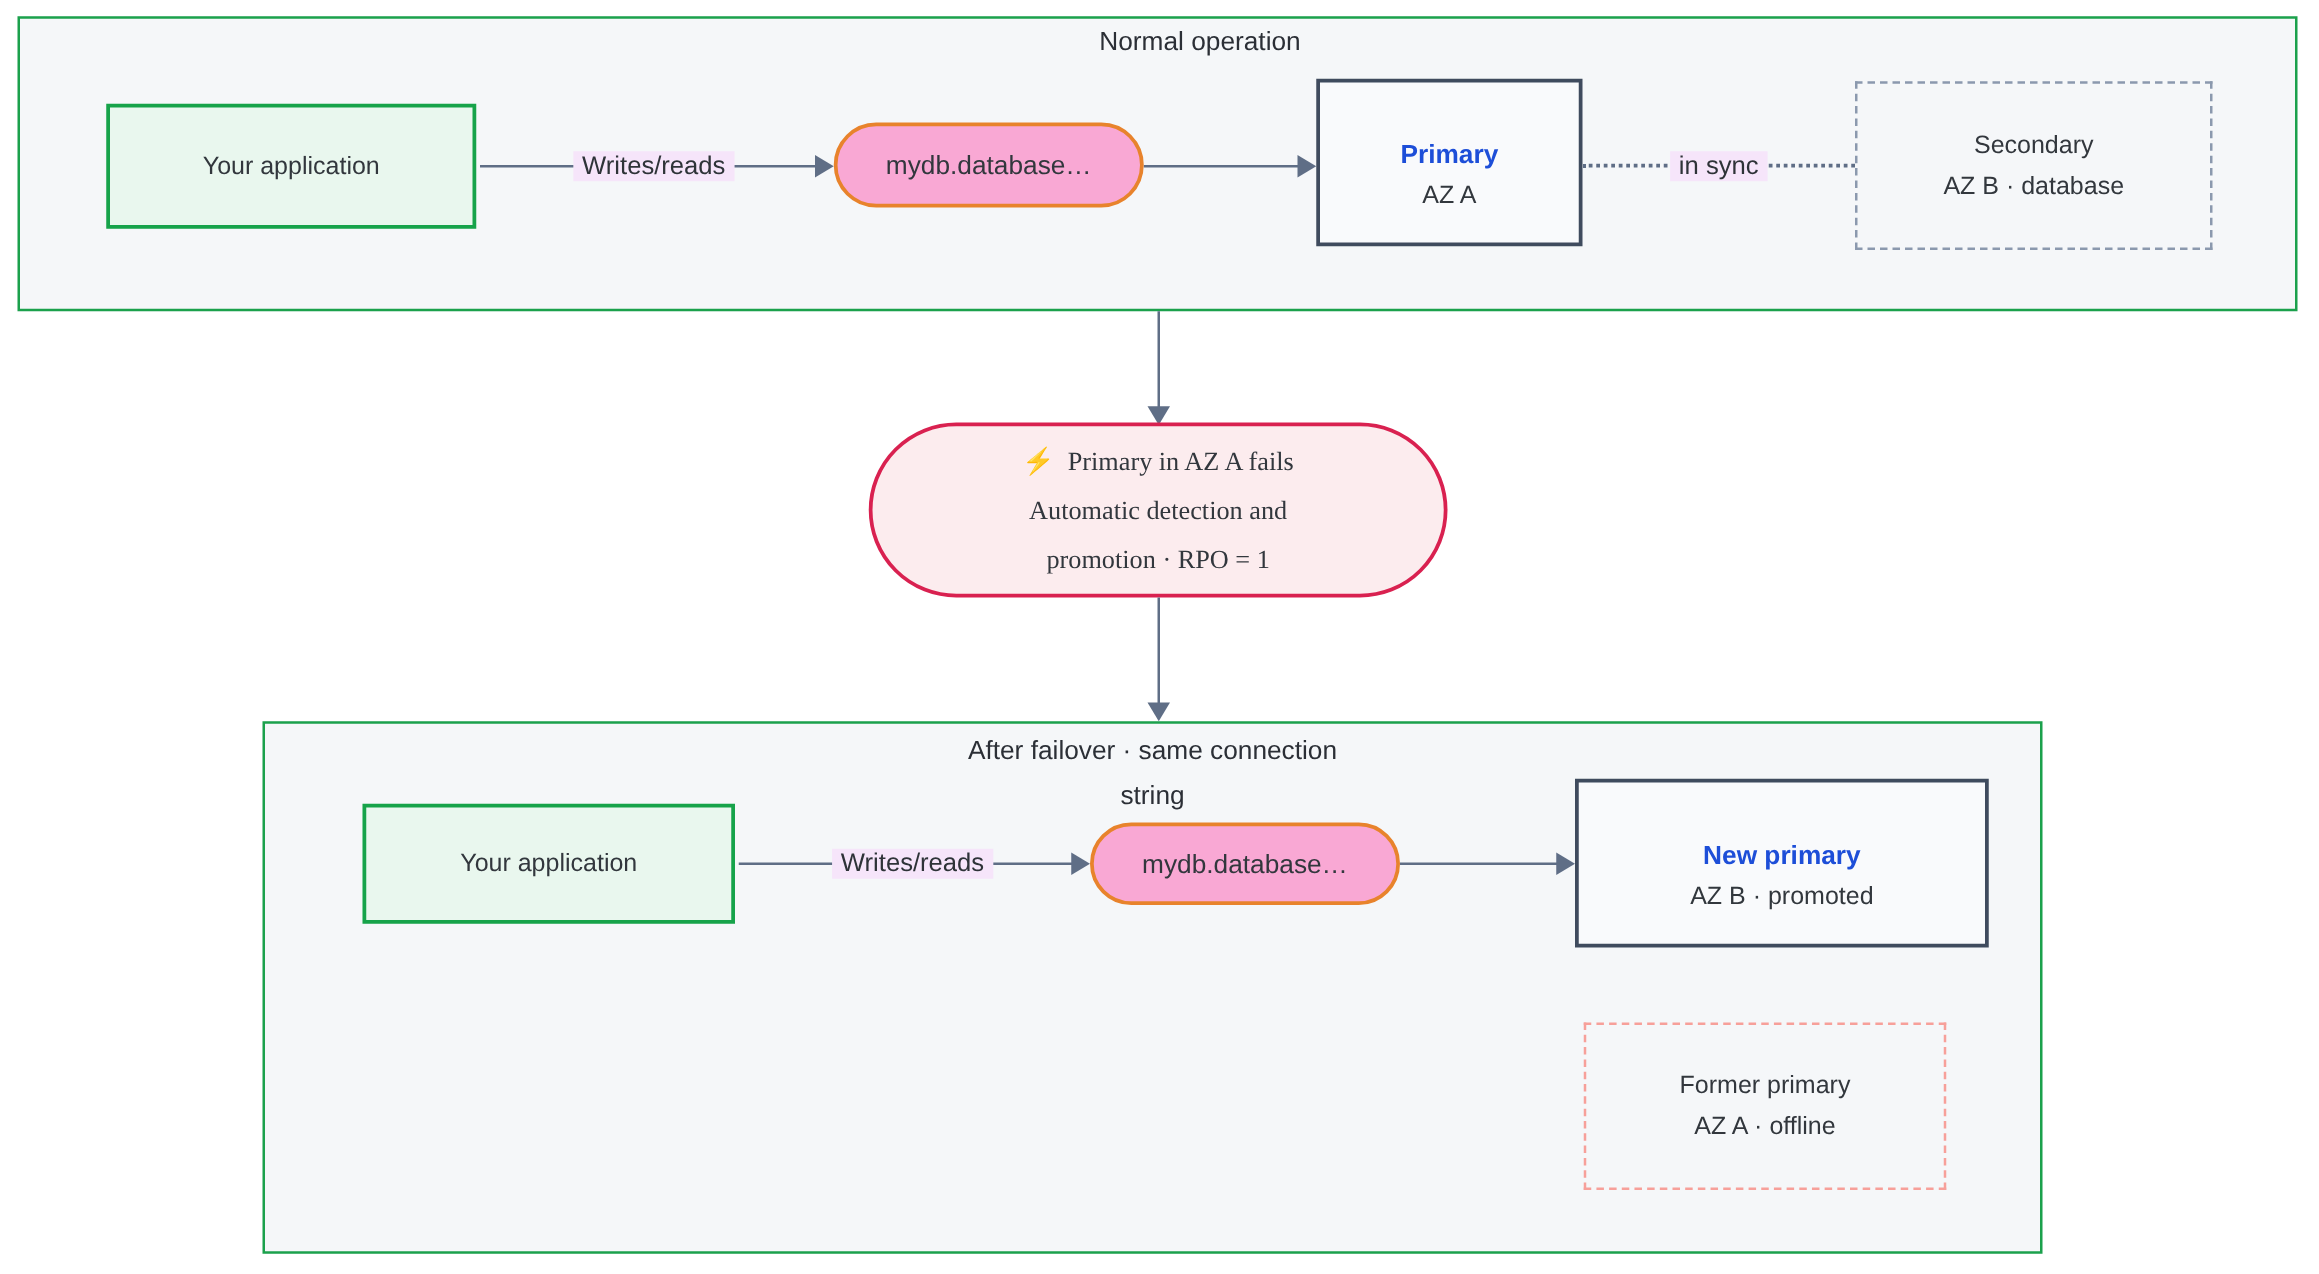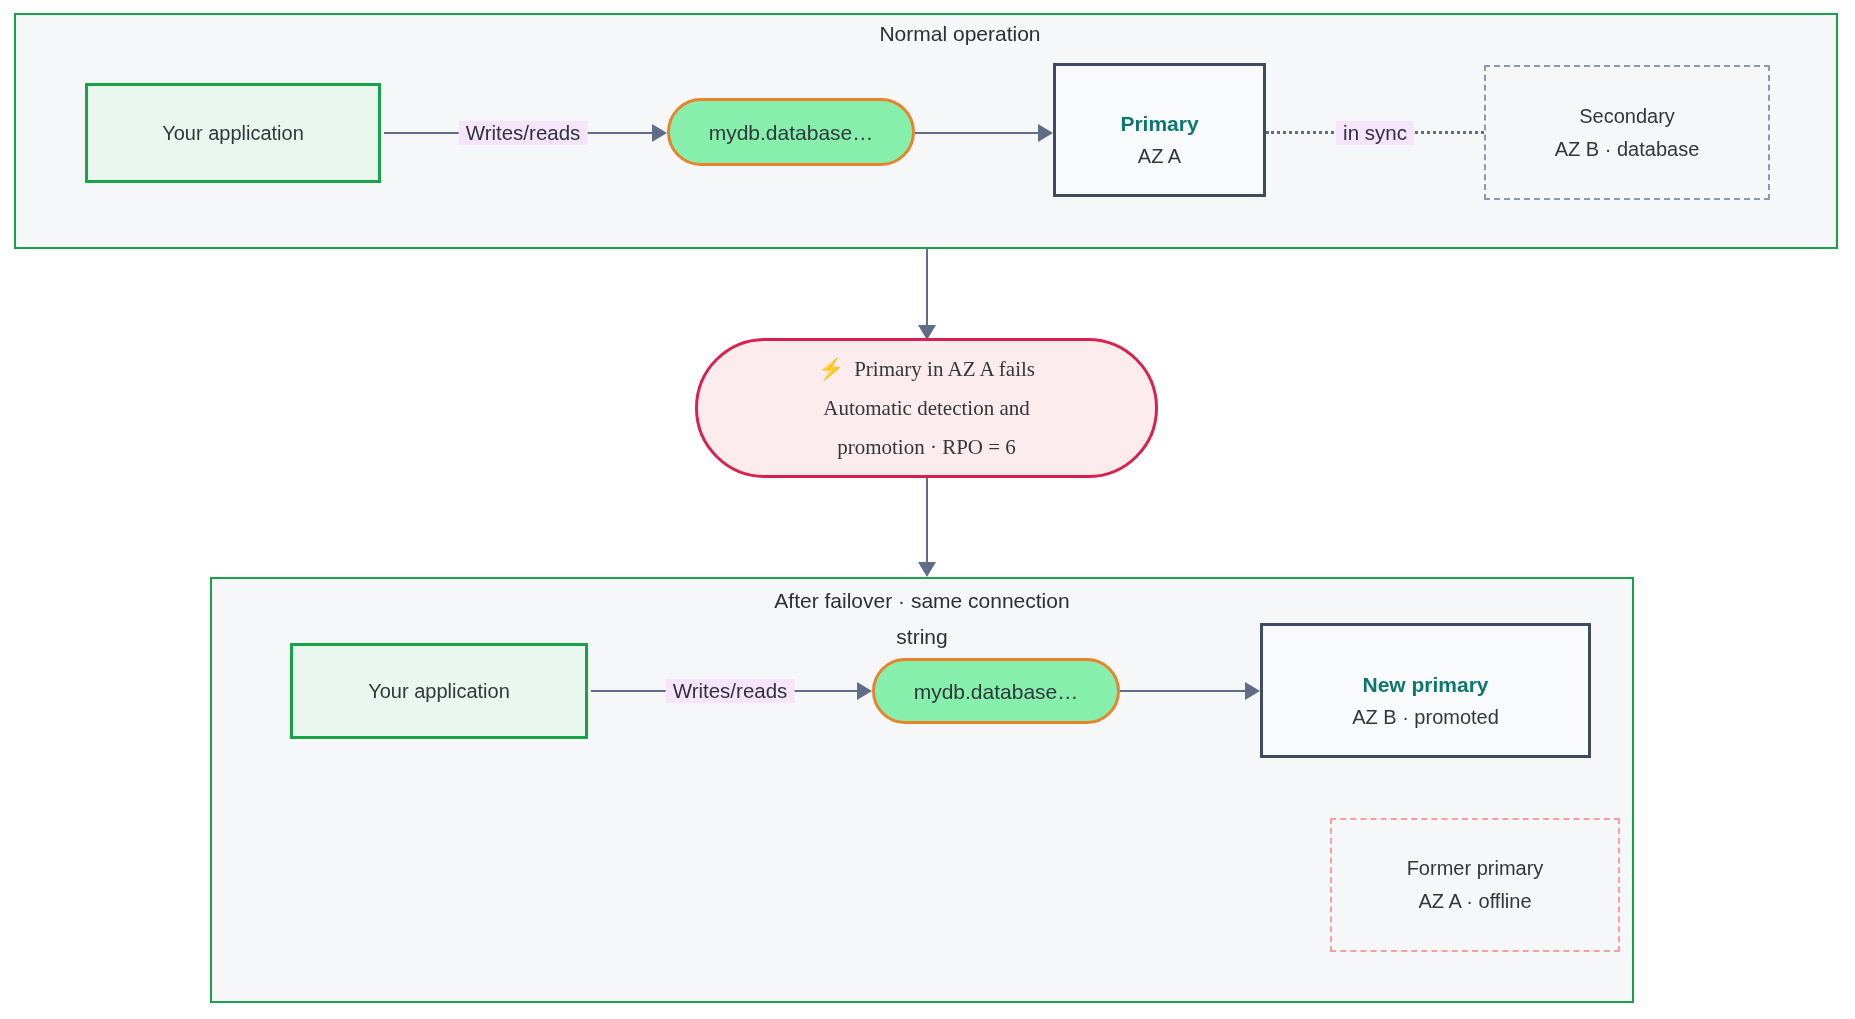--- a/index.html
+++ b/index.html
@@ -13,23 +13,23 @@
   }
   .cluster-title{
     position:absolute;text-align:center;font-size:21px;color:#2b2f36;line-height:36px;
   }
   
   .node{
     position:absolute;display:flex;flex-direction:column;align-items:center;justify-content:center;
     text-align:center;box-sizing:border-box;font-size:20px;color:#32373d;line-height:33px;
   }
   .app-node{background:#e9f7ee;border:3px solid #16a34a;}
-  .pill-node{background:#86efac;border:3px solid #e8832c;border-radius:40px;font-size:21px;}
+  .pill-node{background:#f9a8d4;border:3px solid #e8832c;border-radius:40px;font-size:21px;}
   .primary-node{background:#f9fafc;border:3px solid #3f4b5e;}
-  .primary-node .node-title{font-weight:700;font-size:21px;color:#0f766e;margin-top:20px;}
+  .primary-node .node-title{font-weight:700;font-size:21px;color:#1d4ed8;margin-top:20px;}
   .dashed-slate{background:transparent;border:2px dashed #8b99ae;}
   .dashed-salmon{background:transparent;border:2px dashed #f7a09a;}
   .stadium{
     position:absolute;background:#fcecee;border:3px solid #d92150;border-radius:72px;
     display:flex;flex-direction:column;align-items:center;justify-content:center;
     text-align:center;font-size:21px;color:#32373d;line-height:39px;box-sizing:border-box;font-family:Liberation Serif, serif;
   }
   .bolt{color:#f5a623;font-size:21px;margin-right:10px;}
   
   .hline{position:absolute;height:2px;background:#5f6e86;}
@@ -81,21 +81,21 @@
   </div>
 
   <div class="vline" style="left:926px;top:249px;height:77px;"></div>
   <div class="arrow-down" style="left:918px;top:325px;"></div>
 
   <div class="stadium" style="left:695px;top:338px;width:463px;height:140px;">
     <div>
       <span class="bolt">⚡</span><span>Primary in AZ A fails</span>
     </div>
     <div>Automatic detection and</div>
-    <div>promotion · RPO = 6</div>
+    <div>promotion · RPO = 1</div>
   </div>
 
   <div class="vline" style="left:926px;top:478px;height:85px;"></div>
   <div class="arrow-down" style="left:918px;top:562px;"></div>
 
   <div class="cluster" style="left:210px;top:577px;width:1424px;height:426px;"></div>
   <div class="cluster-title" style="left:210px;top:583px;width:1424px;">
     <div>After failover · same connection</div>
     <div>string</div>
   </div>
@@ -113,18 +113,18 @@
 
   <div class="node pill-node" style="left:872px;top:658px;width:248px;height:66px;">
     <div>mydb.database…</div>
   </div>
 
   <div class="node primary-node" style="left:1260px;top:623px;width:331px;height:135px;">
     <div class="node-title">New primary</div>
     <div>AZ B · promoted</div>
   </div>
 
-  <div class="node dashed-salmon" style="left:1330px;top:818px;width:290px;height:134px;">
+  <div class="node dashed-salmon" style="left:1267px;top:818px;width:290px;height:134px;">
     <div>Former primary</div>
     <div>AZ A · offline</div>
   </div>
 
 </div>
 
 </body></html>

